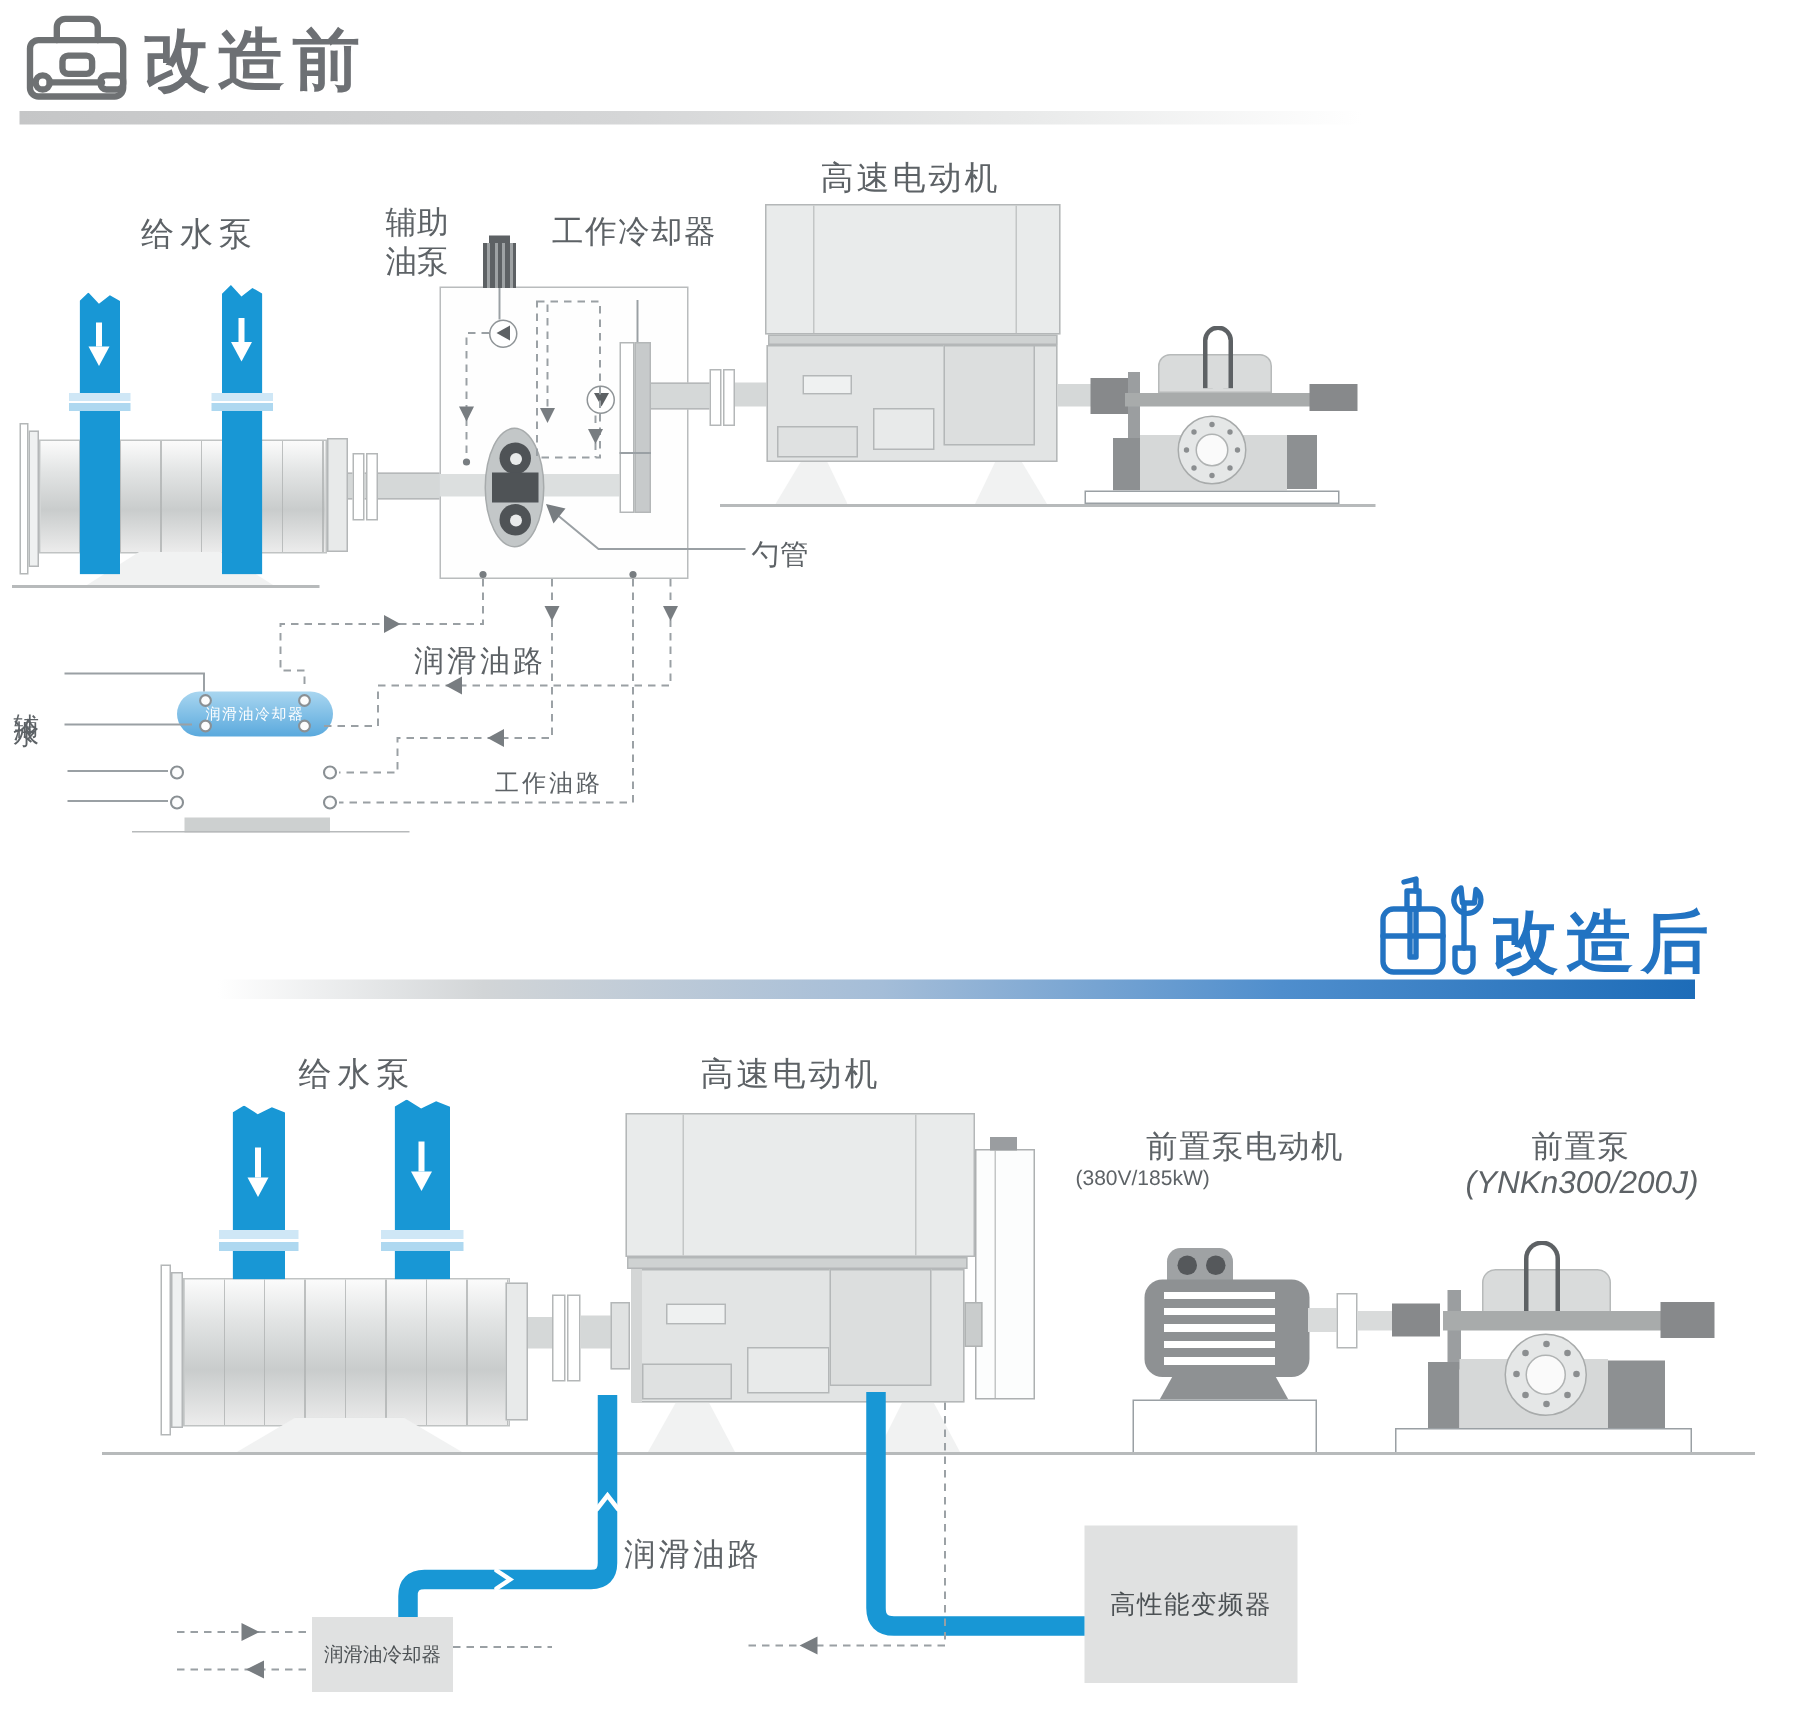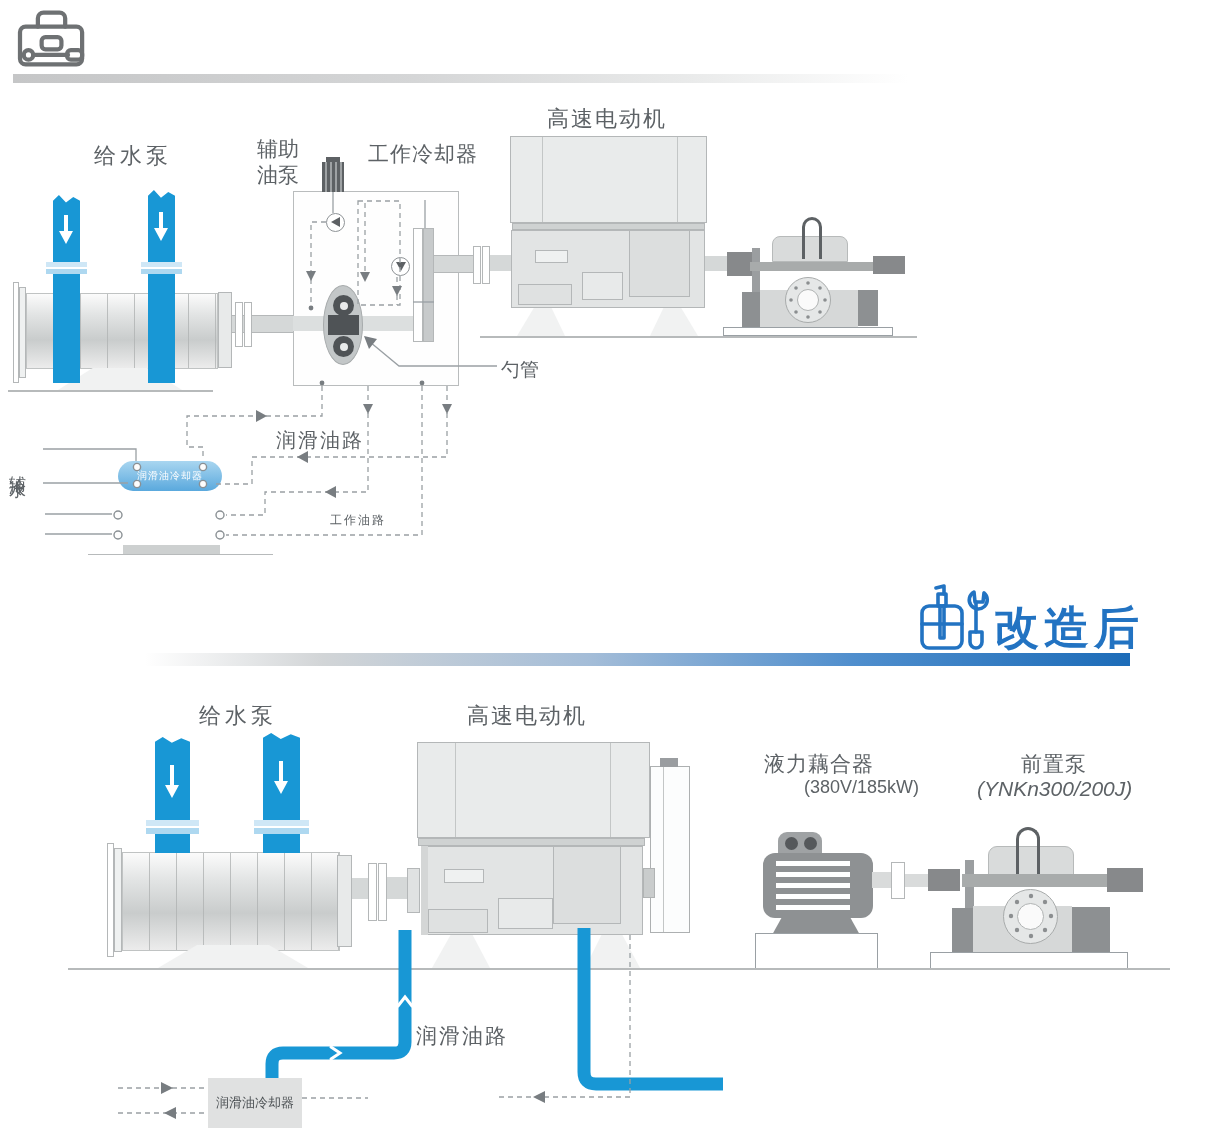--- a/index.html
+++ b/index.html
@@ -38,38 +38,39 @@
       <g fill="none" stroke="#6e7173" stroke-width="4.5" stroke-linejoin="round" stroke-linecap="round">
         <path d="M25 22 v-9 a6 6 0 0 1 6 -6 h17 a6 6 0 0 1 6 6 v9"></path>
         <rect x="6" y="22" width="66" height="40" rx="6"></rect>
         <rect x="29" y="33" width="21" height="13" rx="4"></rect>
         <circle cx="15" cy="52" r="5"></circle>
         <path d="M20 52 h37"></path>
         <rect x="56" y="47" width="16" height="10" rx="4"></rect>
       </g>
     </svg>
   </div>
+  <div class="lbl" style="left:95px;top:10px;font-size:45px;font-weight:700;color:#6d7074;letter-spacing:5px;">改造前</div>
   <div class="abs" style="left:13px;top:74px;width:895px;height:9px;
        background:linear-gradient(90deg,#c5c6c7 0%,#d5d6d7 45%,#e9eaea 75%,rgba(245,245,245,0));"></div>
 
   <div class="abs" style="left:0;top:90px;width:1208px;height:480px;">
 
     <div class="lbl" style="left:94px;top:51px;font-size:22px;letter-spacing:4px;">给水泵</div>
     <div class="lbl" style="left:257px;top:46px;font-size:21px;line-height:26px;">
       <div>辅助</div>
       <div>油泵</div>
     </div>
     <div class="lbl" style="left:368px;top:50px;font-size:21px;letter-spacing:1px;">工作冷却器</div>
     <div class="lbl" style="left:547px;top:14px;font-size:22px;letter-spacing:2px;">高速电动机</div>
     <div class="vlbl" style="left:374px;top:150px;font-size:17px;letter-spacing:2px;">主油泵</div>
     <div class="vlbl" style="left:434px;top:192px;font-size:18px;letter-spacing:2px;">升速齿轮</div>
     <div class="lbl" style="left:312px;top:270px;font-size:19px;">涡轮 泵轮</div>
     <div class="lbl" style="left:501px;top:267px;font-size:19px;">勺管</div>
     <div class="lbl" style="left:276px;top:337px;font-size:20px;letter-spacing:2px;">润滑油路</div>
-    <div class="lbl" style="left:330px;top:422px;font-size:12px;letter-spacing:2px;">工作油路</div>
+    <div class="lbl" style="left:330px;top:422px;font-size:16px;letter-spacing:2px;">工作油路</div>
     <div class="vlbl" style="left:6px;top:372px;font-size:17px;letter-spacing:3px;">辅冷水</div>
 
     <div class="panel" style="left:13px;top:192px;width:6px;height:101px;background:#fff;"></div>
     <div class="panel" style="left:19px;top:197px;width:7px;height:91px;background:#eff1f1;"></div>
     <div class="cyl" style="left:26px;top:203px;width:192px;height:76px;"></div>
     <div class="panel" style="left:218px;top:202px;width:14px;height:76px;background:#e8eaea;"></div>
     <div class="trap" style="left:58px;top:278px;width:124px;height:22px;clip-path:polygon(28% 0,72% 0,100% 100%,0 100%);"></div>
     <div class="groundline" style="left:8px;top:300px;width:205px;"></div>
 
     <div class="pipe" style="left:53px;top:105px;width:27px;height:188px;clip-path:polygon(0 3%,22% 0,48% 4%,75% 1%,100% 3%,100% 100%,0 100%);"></div>
@@ -162,22 +163,22 @@
     </svg>
   </div>
   <div class="lbl" style="left:994px;top:598px;font-size:45px;font-weight:700;color:#2273c2;letter-spacing:5px;">改造后</div>
   <div class="abs" style="left:145px;top:653px;width:985px;height:13px;
        background:linear-gradient(90deg,rgba(255,255,255,0) 0%,#d2d5d7 18%,#a4bdd8 45%,#4f8ecd 72%,#1d6cb8 100%);"></div>
 
   <div class="abs" style="left:0;top:666px;width:1208px;height:480px;">
 
     <div class="lbl" style="left:199px;top:35px;font-size:22px;letter-spacing:4px;">给水泵</div>
     <div class="lbl" style="left:467px;top:35px;font-size:22px;letter-spacing:2px;">高速电动机</div>
-    <div class="lbl" style="left:764px;top:84px;font-size:21px;letter-spacing:1px;">液力藕合器</div>
-    <div class="lbl" style="left:804px;top:111px;font-size:18px;">(380V/185kW)</div>
+    <div class="lbl" style="left:764px;top:84px;font-size:21px;letter-spacing:1px;">前置泵电动机</div>
+    <div class="lbl" style="left:717px;top:111px;font-size:14px;">(380V/185kW)</div>
     <div class="lbl" style="left:1021px;top:84px;font-size:21px;letter-spacing:1px;">前置泵</div>
     <div class="lbl" style="left:977px;top:111px;font-size:21px;font-style:italic;">(YNKn300/200J)</div>
     <div class="lbl" style="left:416px;top:356px;font-size:21px;letter-spacing:2px;">润滑油路</div>
 
     <div class="panel" style="left:107px;top:177px;width:7px;height:114px;background:#fff;"></div>
     <div class="panel" style="left:114px;top:182px;width:8px;height:104px;background:#eff1f1;"></div>
     <div class="cyl" style="left:122px;top:186px;width:218px;height:99px;"></div>
     <div class="panel" style="left:337px;top:189px;width:15px;height:92px;background:#e8eaea;"></div>
     <div class="trap" style="left:158px;top:279px;width:150px;height:23px;clip-path:polygon(26% 0,74% 0,100% 100%,0 100%);"></div>
 
@@ -236,20 +237,23 @@
     <div class="abs" style="left:1072px;top:241px;width:38px;height:45px;background:#8d9092;"></div>
     <div class="abs" style="left:973px;top:240px;width:99px;height:46px;background:#d6d8d8;"></div>
     <div class="abs" style="left:1003px;top:223px;width:55px;height:55px;border-radius:50%;background:#e5e7e7;border:1px solid #a8abab;box-sizing:border-box;"></div>
     <div class="abs" style="left:1017px;top:237px;width:27px;height:27px;border-radius:50%;background:#fafafa;border:1px solid #b0b3b3;box-sizing:border-box;"></div>
     <div class="panel" style="left:930px;top:286px;width:198px;height:18px;background:#fff;border-color:#9aa0a4;"></div>
 
     <div class="groundline" style="left:68px;top:302px;width:1102px;"></div>
 
     <div class="gbox" style="left:208px;top:412px;width:94px;height:50px;font-size:13px;">
       <span>润滑油冷却器</span>
+    </div>
+    <div class="gbox" style="left:723px;top:351px;width:142px;height:105px;font-size:17px;letter-spacing:1px;">
+      <span>高性能变频器</span>
     </div>
   </div>
 
   <svg class="abs" style="left:0;top:0;pointer-events:none;" width="1208" height="1146" viewBox="0 0 1208 1146">
 
     <g stroke="#9aa0a4" stroke-width="1.3" fill="none">
 
       <path d="M333 192 V213"></path>
       <path d="M425 200 V228"></path>
       <path d="M413 302 H434"></path>

